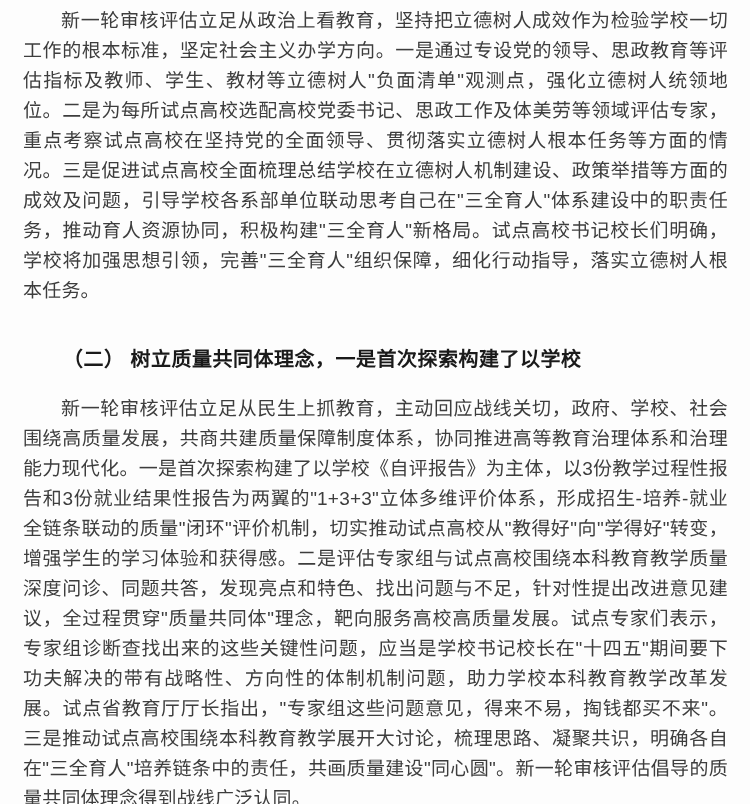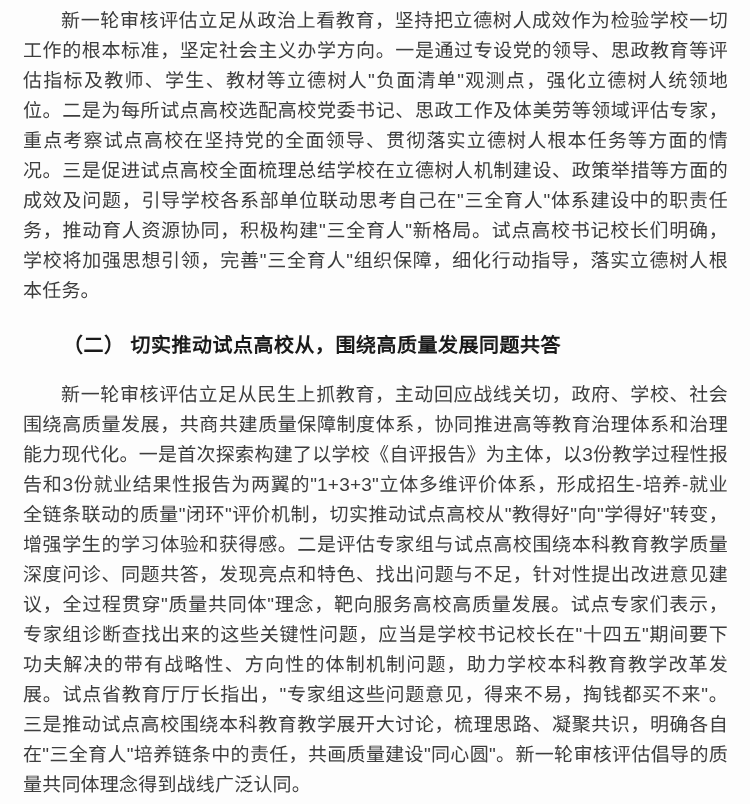--- a/index.html
+++ b/index.html
@@ -29,29 +29,29 @@
     font-size: 19px;
     line-height: 30px;
     color: #3d3d3d;
     text-indent: 2em;
     text-align: justify;
     margin: 0;
     letter-spacing: 0.2px;
     word-break: break-all;
   }
   .para-first {
-    margin-bottom: 24px;
+    margin-bottom: 38px;
   }
   .heading-second {
     margin-bottom: 20px;
   }
 </style>
 </head>
 <body>
 
 <div class="page">
 
   <p class="body-para para-first">新一轮审核评估立足从政治上看教育，坚持把立德树人成效作为检验学校一切工作的根本标准，坚定社会主义办学方向。一是通过专设党的领导、思政教育等评估指标及教师、学生、教材等立德树人"负面清单"观测点，强化立德树人统领地位。二是为每所试点高校选配高校党委书记、思政工作及体美劳等领域评估专家，重点考察试点高校在坚持党的全面领导、贯彻落实立德树人根本任务等方面的情况。三是促进试点高校全面梳理总结学校在立德树人机制建设、政策举措等方面的成效及问题，引导学校各系部单位联动思考自己在"三全育人"体系建设中的职责任务，推动育人资源协同，积极构建"三全育人"新格局。试点高校书记校长们明确，学校将加强思想引领，完善"三全育人"组织保障，细化行动指导，落实立德树人根本任务。</p>
 
-  <h3 class="section-heading heading-second">（二） 切实推动试点高校从，围绕高质量发展同题共答</h3>
+  <h3 class="section-heading heading-second">（二） 树立质量共同体理念，一是首次探索构建了以学校</h3>
 
   <p class="body-para">新一轮审核评估立足从民生上抓教育，主动回应战线关切，政府、学校、社会围绕高质量发展，共商共建质量保障制度体系，协同推进高等教育治理体系和治理能力现代化。一是首次探索构建了以学校《自评报告》为主体，以3份教学过程性报告和3份就业结果性报告为两翼的"1+3+3"立体多维评价体系，形成招生-培养-就业全链条联动的质量"闭环"评价机制，切实推动试点高校从"教得好"向"学得好"转变，增强学生的学习体验和获得感。二是评估专家组与试点高校围绕本科教育教学质量深度问诊、同题共答，发现亮点和特色、找出问题与不足，针对性提出改进意见建议，全过程贯穿"质量共同体"理念，靶向服务高校高质量发展。试点专家们表示，专家组诊断查找出来的这些关键性问题，应当是学校书记校长在"十四五"期间要下功夫解决的带有战略性、方向性的体制机制问题，助力学校本科教育教学改革发展。试点省教育厅厅长指出，"专家组这些问题意见，得来不易，掏钱都买不来"。三是推动试点高校围绕本科教育教学展开大讨论，梳理思路、凝聚共识，明确各自在"三全育人"培养链条中的责任，共画质量建设"同心圆"。新一轮审核评估倡导的质量共同体理念得到战线广泛认同。</p>
 </div>
 
 </body></html>

